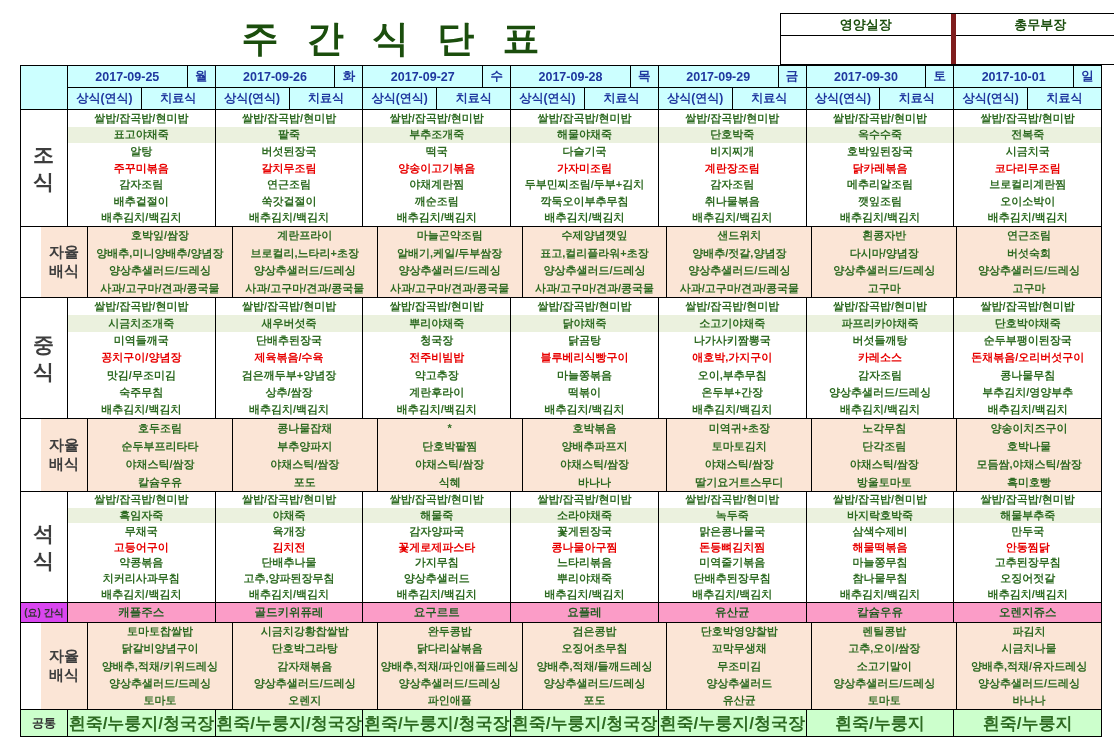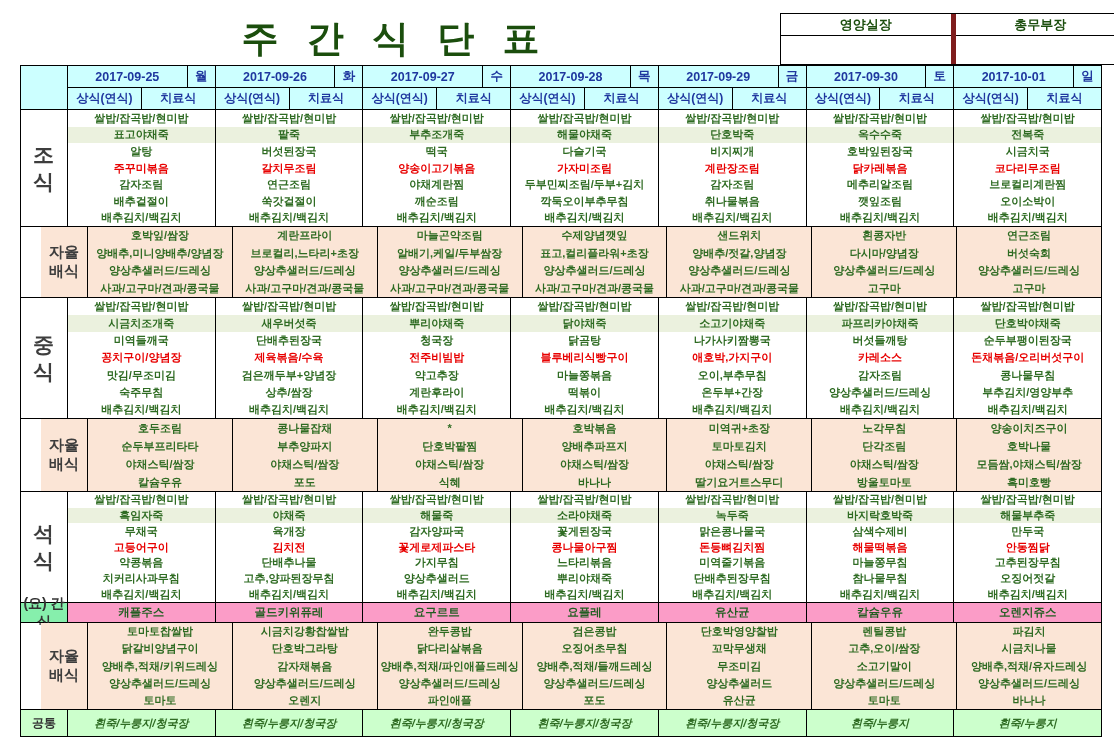--- a/index.html
+++ b/index.html
@@ -40,26 +40,26 @@
 
   
   .item{flex:1;display:flex;align-items:center;justify-content:center;
         font-size:11px;color:#2e6b22;white-space:nowrap;overflow:hidden;min-height:0;}
   .item.red{color:#e80000;}
   .item.porridge{background:#ebf1de;}
 
   .meal-label{font-size:21px;color:#3d3d3d;line-height:1.3;letter-spacing:1px;}
   .free-label{font-size:15px;color:#3d3d3d;line-height:1.25;background:#fbe5d6;margin-left:20px;}
   .free .day-cell{background:#fbe5d6;}
-  .snack-label{font-size:14px;color:#333;background:#86efac;}
+  .snack-label{font-size:10px;color:#333;background:#d946ef;}
   .snack .day-cell{background:#fb9cc7;}
   .snack .item{font-size:11.5px;color:#215e21;}
   .common-label{font-size:12px;color:#333;background:#ccffcc;}
   .common .day-cell{background:#ccffcc;}
-  .common .item{font-size:11px;font-style:italic;}
+  .common .item{font-size:17px;}
 </style>
 </head>
 <body>
 
 <div class="page">
   <div class="title">주 간 식 단 표</div>
 
   <div class="approval">
     <div class="approval-col">
       <div class="approval-head">영양실장</div>

